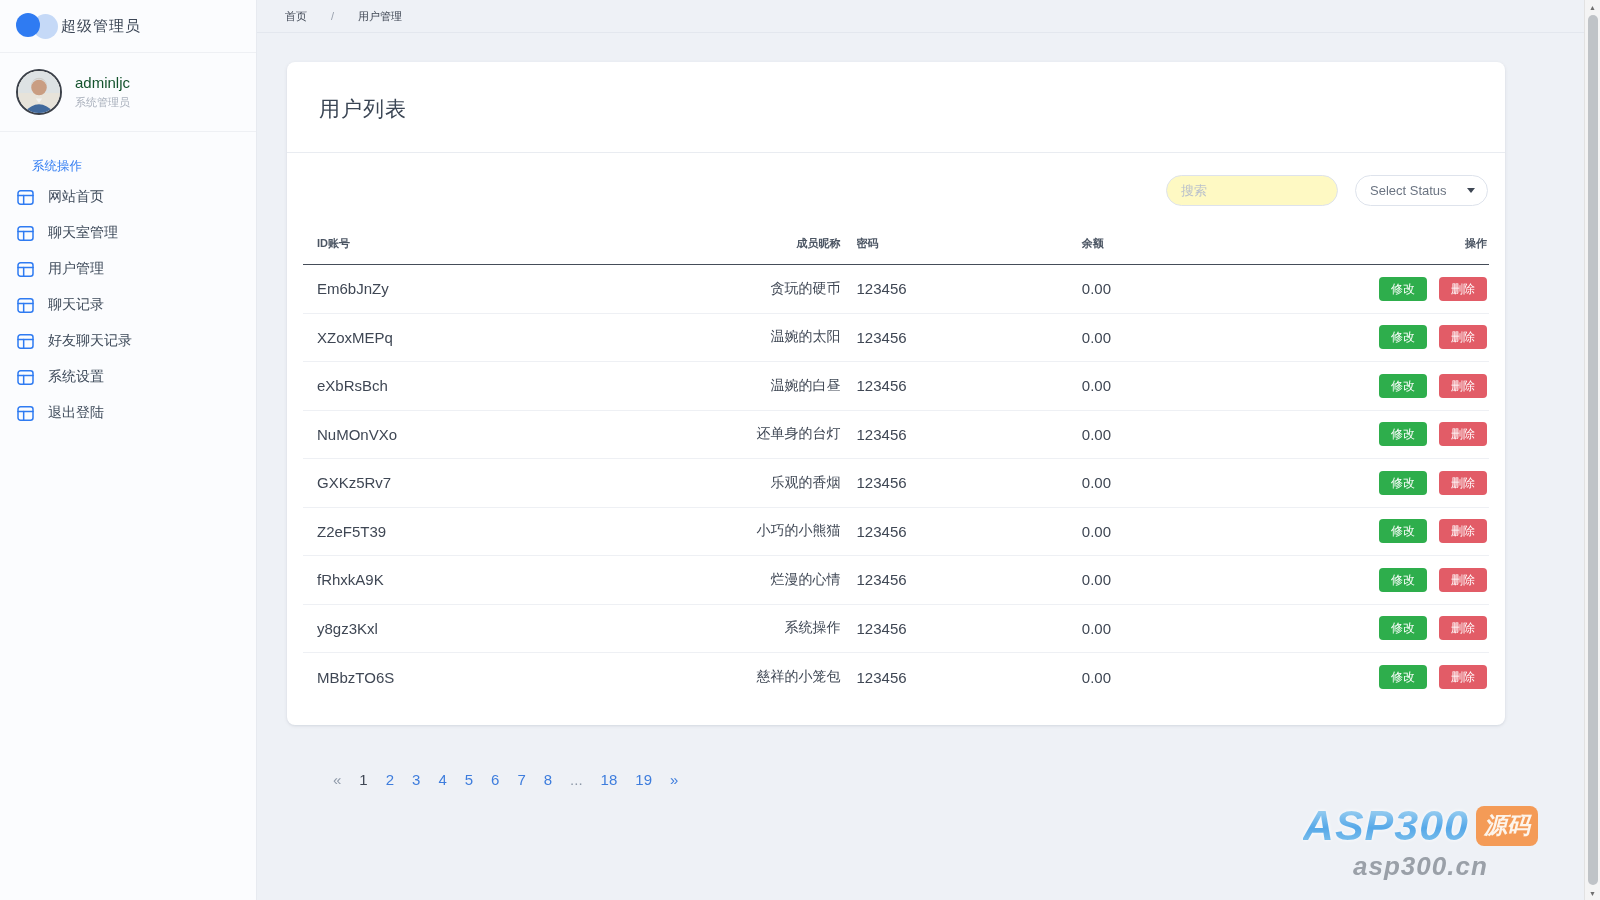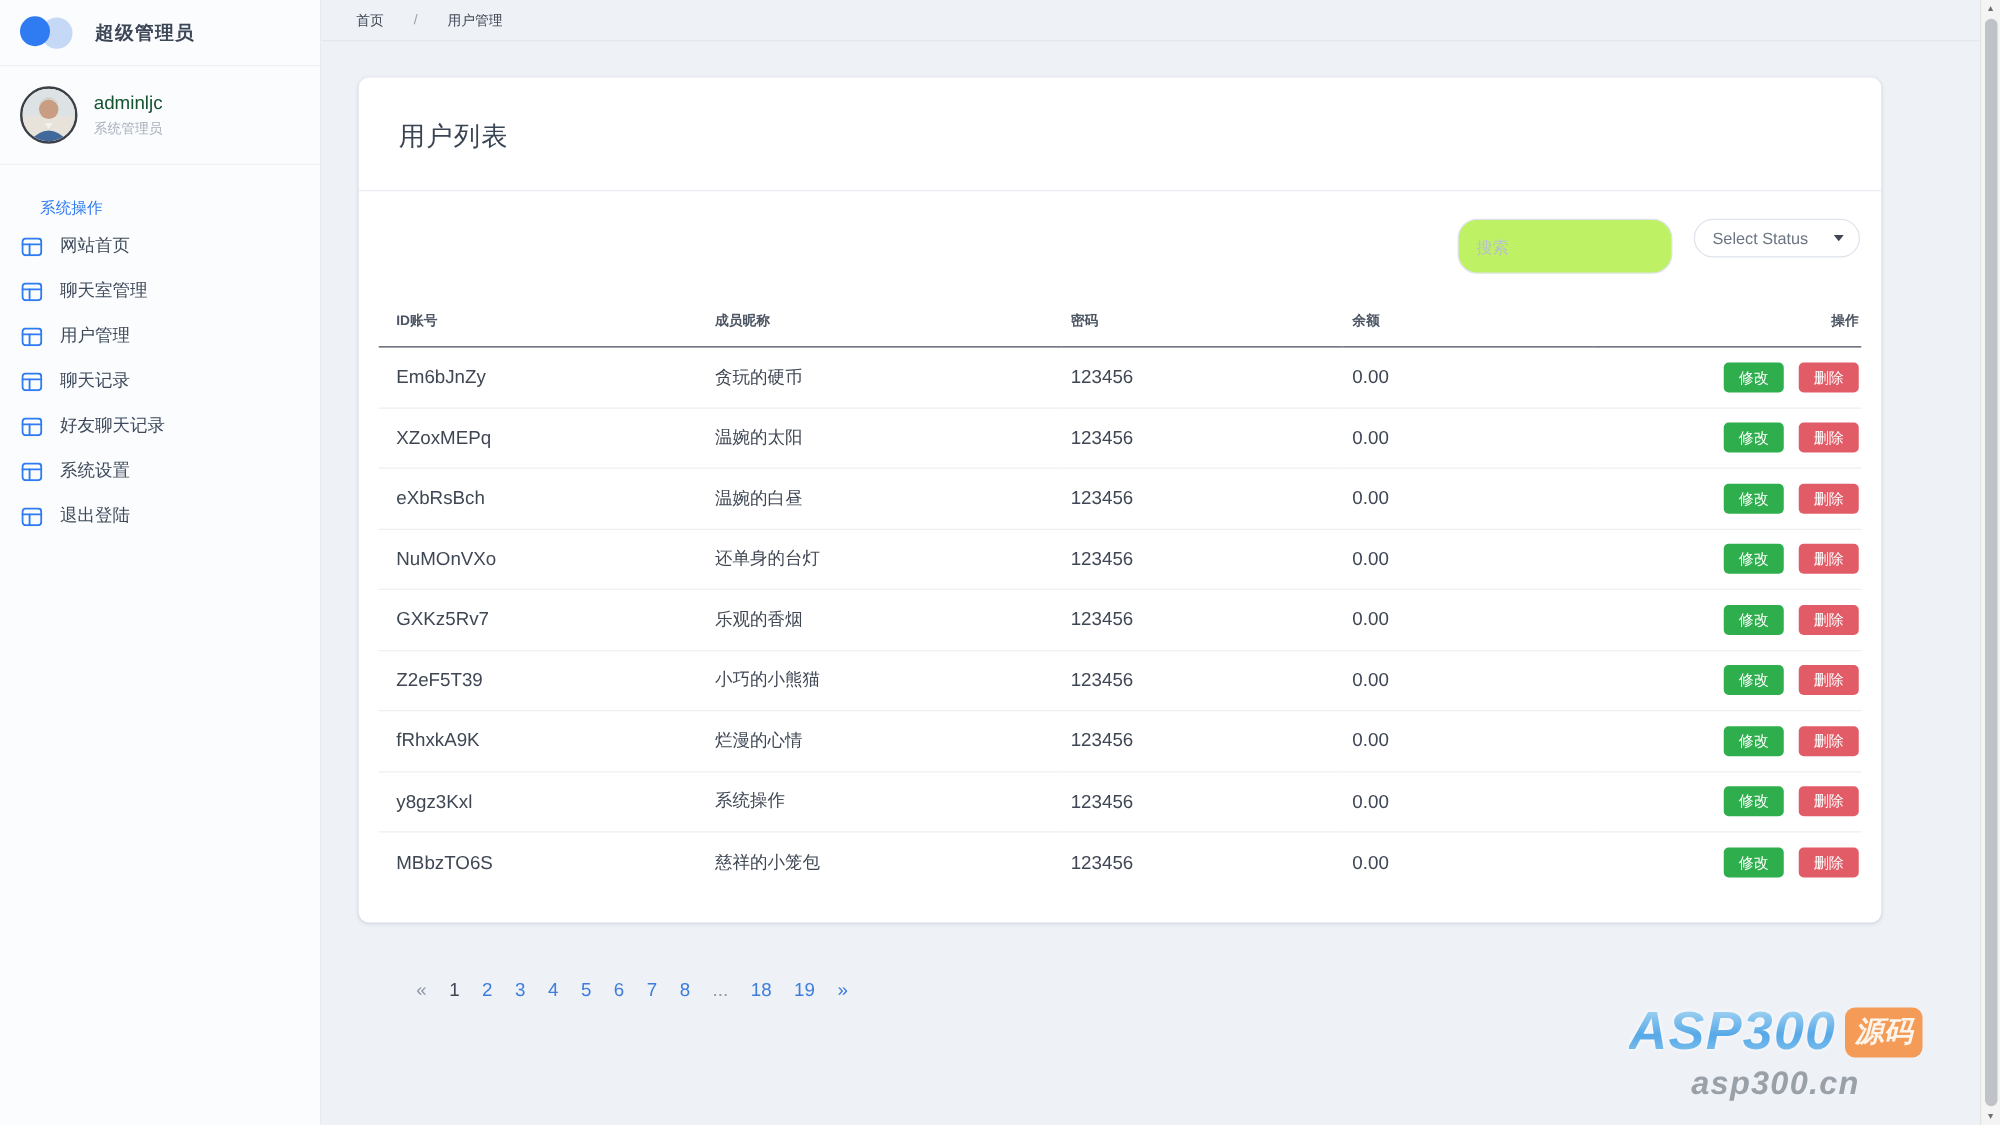--- a/index.html
+++ b/index.html
@@ -10,21 +10,21 @@
     background:#eef1f6; color:#3f4754;
   }
   .app { display:flex; width:100%; height:100%; position:relative; }
 
   
   .sidebar { width:257px; flex-shrink:0; background:#fbfcfe; border-right:1px solid #e7eaf0; }
   .brand { height:53px; display:flex; align-items:center; padding:0 16px; border-bottom:1px solid #eef0f4; }
   .logo { position:relative; width:44px; height:26px; display:inline-block; cursor:pointer; }
   .logo-c2 { position:absolute; left:17px; top:1px; width:25px; height:25px; border-radius:50%; background:var(--logo-light,#c5d9f7); }
   .logo-c1 { position:absolute; left:0; top:0; width:24px; height:24px; border-radius:50%; background:var(--primary,#2f7bf2); z-index:2; }
-  .brand-title { margin-left:16px; font-size:15px; color:#3c4656; letter-spacing:1px;font-weight:bold; }
+  .brand-title { margin-left:1px; font-size:15px; color:#3c4656; letter-spacing:1px; }
 
   .profile { display:flex; align-items:center; gap:13px; padding:16px; border-bottom:1px solid #eef0f4; }
   .avatar { width:46px; height:46px; border-radius:50%; overflow:hidden; border:2px solid #3b4049; flex-shrink:0; background:#e6e1d9; }
   .avatar svg { display:block; }
   .profile-name { font-size:15px; color:#14532d; }
   .profile-role { font-size:11px; color:#a9b0bc; margin-top:4px; }
 
   .section-label { margin:26px 0 4px; padding:0 32px; color:var(--primary,#2f7bf2); font-size:12.5px; }
   .menu { display:flex; flex-direction:column; }
   .menu-item { display:flex; align-items:center; gap:14px; padding:9px 17px; font-size:14px; color:#3e4a5a; cursor:pointer; }
@@ -37,29 +37,29 @@
   .bc-sep { color:#9aa2ae; }
 
   .content { flex:1; position:relative; padding:29px 95px 0 30px; }
 
   .card { background:#fff; border-radius:8px; box-shadow:0 1px 2px rgba(20,30,50,.05), 0 1px 4px rgba(20,30,50,.07); }
   .card-header { padding:33px 32px 29px; border-bottom:1px solid #e9ecf1; }
   .card-header h2 { margin:0; font-size:21px; font-weight:500; color:#3a4554; letter-spacing:1px; }
   .card-body { padding:22px 16px 24px; }
 
   .toolbar { display:flex; justify-content:flex-end; gap:17px; padding:0 1px 20px; }
-  .search { width:172px; height:44px; border:1px solid #dee3ec; border-radius:16px; padding:0 14px; font-size:13px; color:#3f4754; outline:none; background:#bef264; font-family:inherit; }
+  .search { width:172px; height:31px; border:1px solid #dee3ec; border-radius:16px; padding:0 14px; font-size:13px; color:#3f4754; outline:none; background:#fef9c3; font-family:inherit; }
   .search::placeholder { color:#b9c0cc; }
   .select { width:133px; height:31px; border:1px solid #dee3ec; border-radius:16px; display:flex; align-items:center; justify-content:space-between; padding:0 12px 0 14px; font-size:13px; color:#6b7482; cursor:pointer; background:#fff; }
   .caret { width:0; height:0; border-left:4px solid transparent; border-right:4px solid transparent; border-top:5px solid #3f4754; }
 
   table.user-table { width:100%; border-collapse:collapse; }
   .user-table th { font-size:11px; font-weight:600; color:#4b5563; text-align:left; padding:10px 8px 13px; border-bottom:1px solid #454d59; }
   .user-table th.c-id, .user-table td.c-id { padding-left:14px; width:22%; }
-  .user-table th.c-nick, .user-table td.c-nick { width:24%; }
+  .user-table th.c-nick, .user-table td.c-nick { width:24%;text-align:right; }
   .user-table th.c-pass, .user-table td.c-pass { width:19%; }
   .user-table th.c-bal,  .user-table td.c-bal  { width:17%; }
   .user-table th.c-act,  .user-table td.c-act  { width:18%; text-align:right; padding-right:2px; }
   .user-table td { font-size:15px; color:#3f4754; padding:0 8px; height:48.5px; border-bottom:1px solid #eef0f4; }
   .user-table td.c-nick { font-size:14px; }
   .user-table tbody tr:last-child td { border-bottom:none; }
 
   .btn { border:none; border-radius:4px; color:#fff; font-size:12px; padding:6px 12px; cursor:pointer; font-family:inherit; line-height:1; }
   .btn-edit { background:var(--success,#2eae4c); margin-right:12px; }
   .btn-del  { background:var(--danger,#e25c67); }

